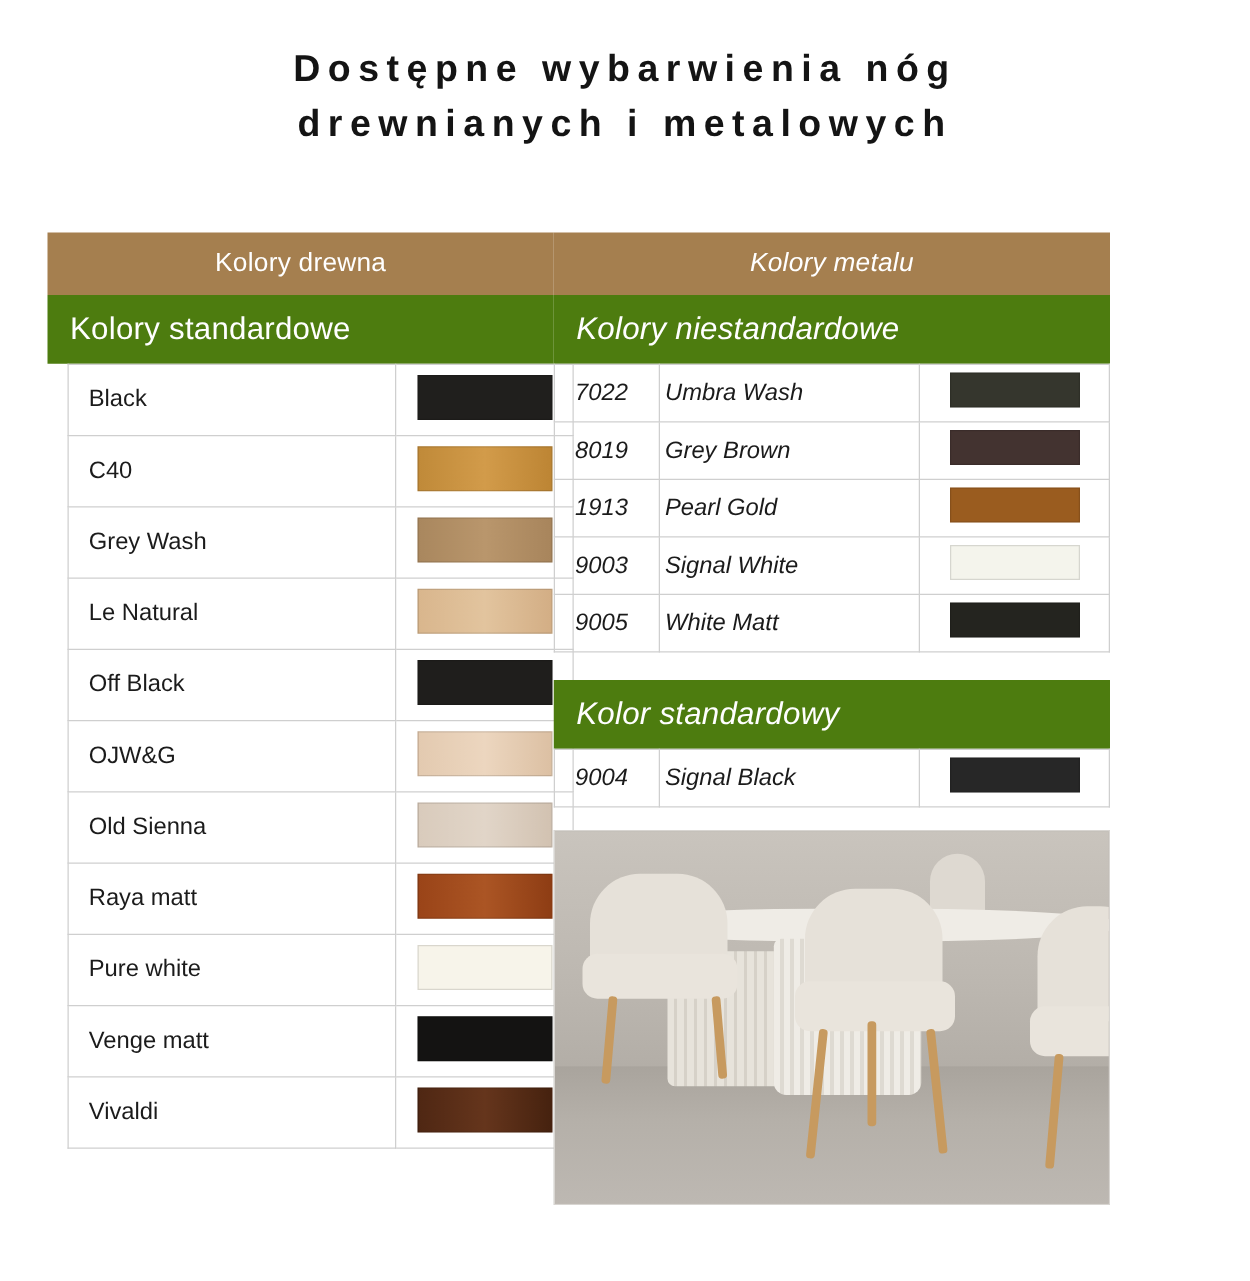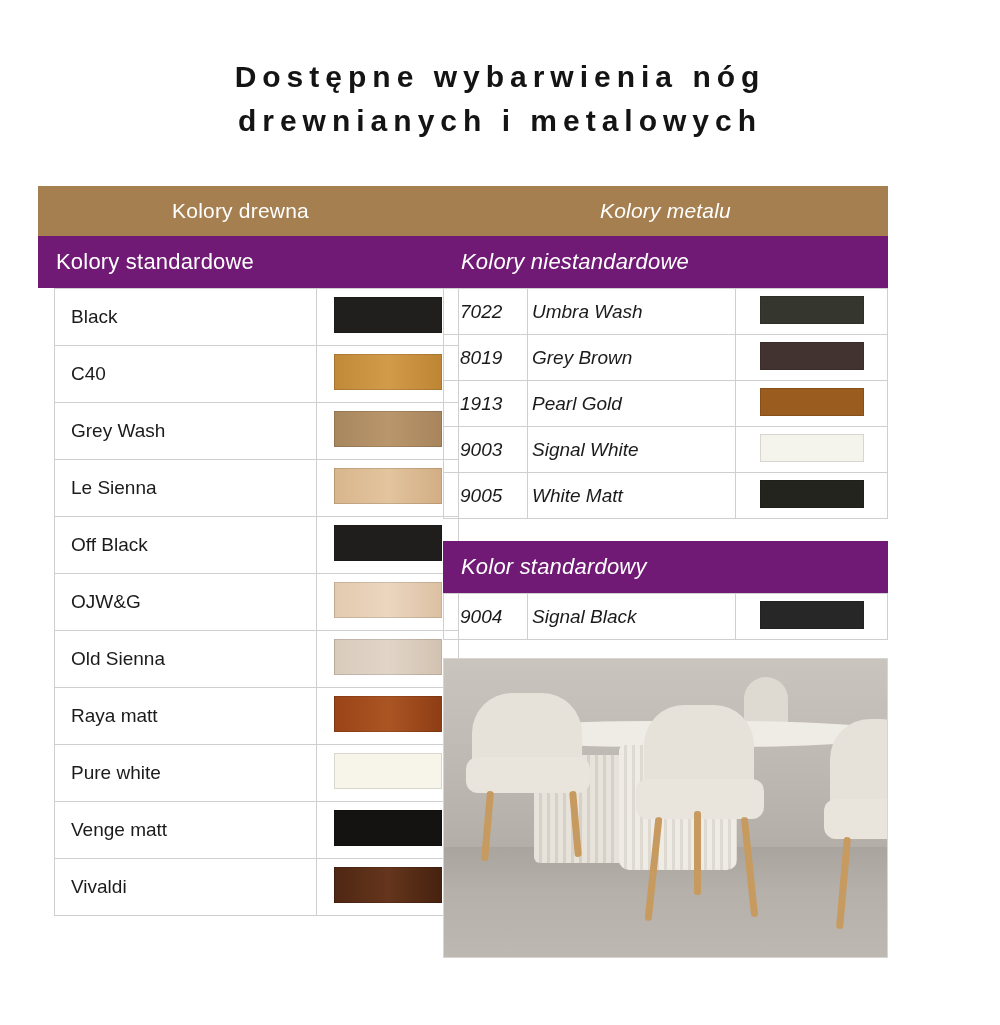--- a/index.html
+++ b/index.html
@@ -17,21 +17,21 @@
     overflow: hidden;
   }
 
   
   .title {
     text-align: center;
     font-weight: bold;
     font-size: 30px;
     letter-spacing: 6px;
     line-height: 44px;
-    padding-top: 55px;
+    padding-top: 34px;
     color: #141414;
   }
   .title-line { display: block; }
 
   
   .columns {
     position: absolute;
     top: 186px;
     left: 0;
     width: 1000px;
@@ -45,23 +45,23 @@
   .bar-brown {
     background: #a9land;
     background: #a57f4f;
     color: #ffffff;
     text-align: center;
     font-size: 21px;
     padding: 13px 0;
     letter-spacing: 0.2px;
   }
   .bar-dark {
-    background: #701a75;
+    background: #4d7c0f;
     color: #ffffff;
-    font-size: 22px;
+    font-size: 25px;
     padding: 13px 18px;
     letter-spacing: 0.2px;
   }
 
   
   table.ctable {
     width: 100%;
     border-collapse: collapse;
     table-layout: fixed;
     margin-left: 16px;
@@ -208,21 +208,21 @@
               <span class="swatch" style="background:linear-gradient(90deg,#c08a39,#d29b4a,#bd8534)"></span>
             </td>
           </tr>
           <tr>
             <td class="name-cell">Grey Wash</td>
             <td class="swatch-cell">
               <span class="swatch" style="background:linear-gradient(90deg,#a9875e,#b9966c,#a8855c)"></span>
             </td>
           </tr>
           <tr>
-            <td class="name-cell">Le Sienna</td>
+            <td class="name-cell">Le Natural</td>
             <td class="swatch-cell">
               <span class="swatch" style="background:linear-gradient(90deg,#d9b68d,#e2c49e,#d3ae85)"></span>
             </td>
           </tr>
           <tr>
             <td class="name-cell">Off Black</td>
             <td class="swatch-cell">
               <span class="swatch" style="background:#1f1e1c"></span>
             </td>
           </tr>

